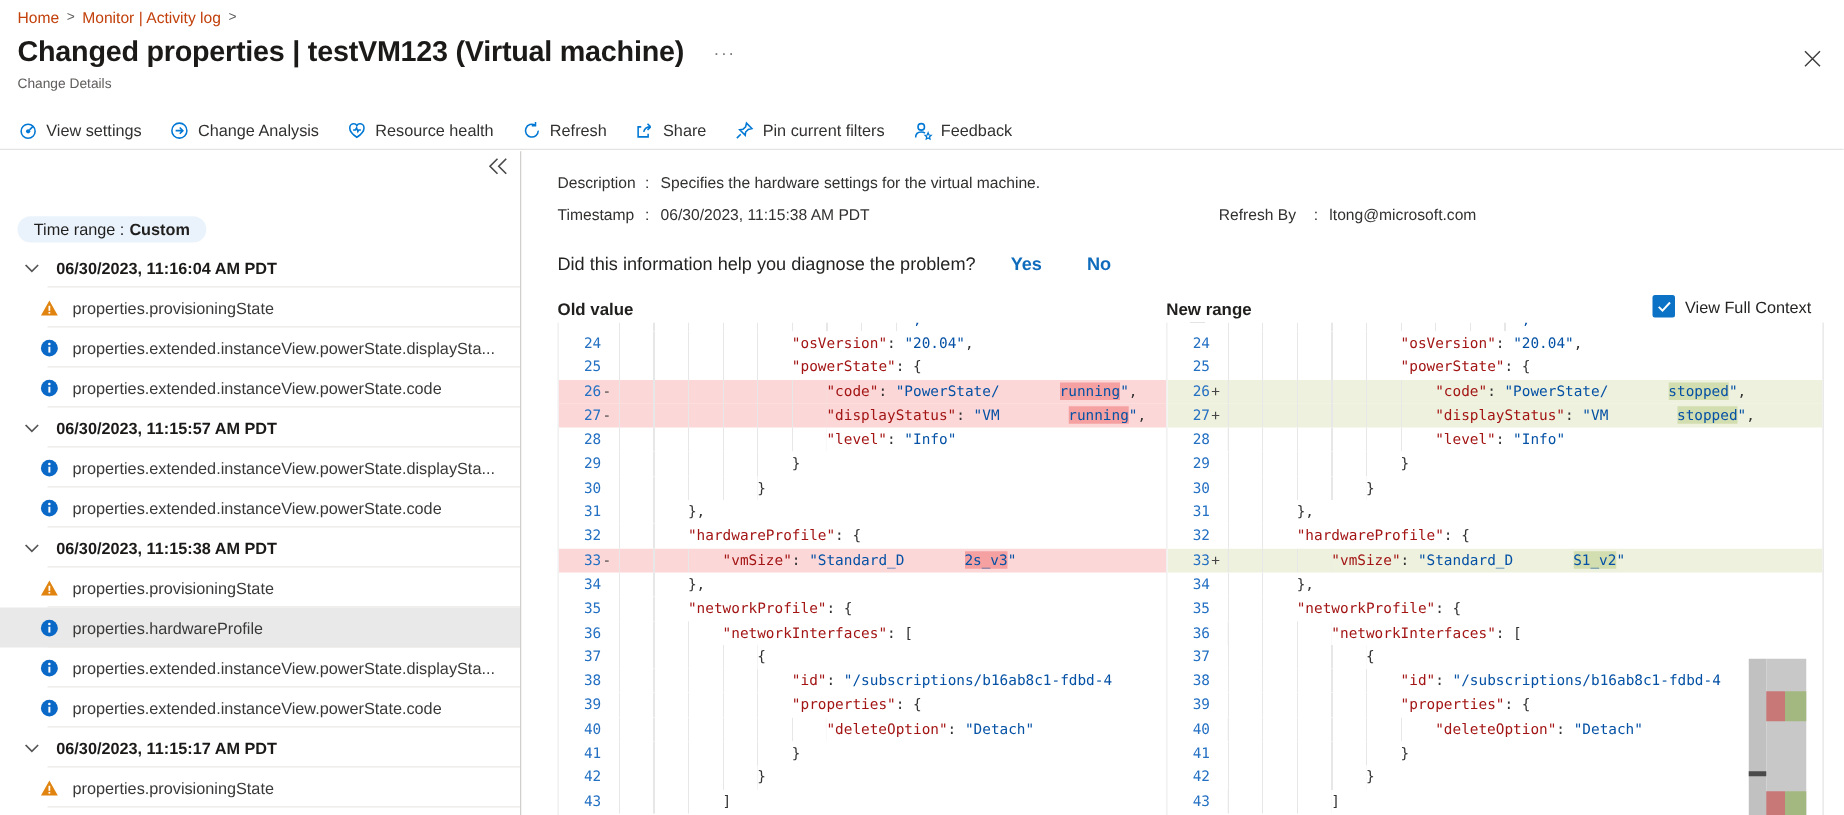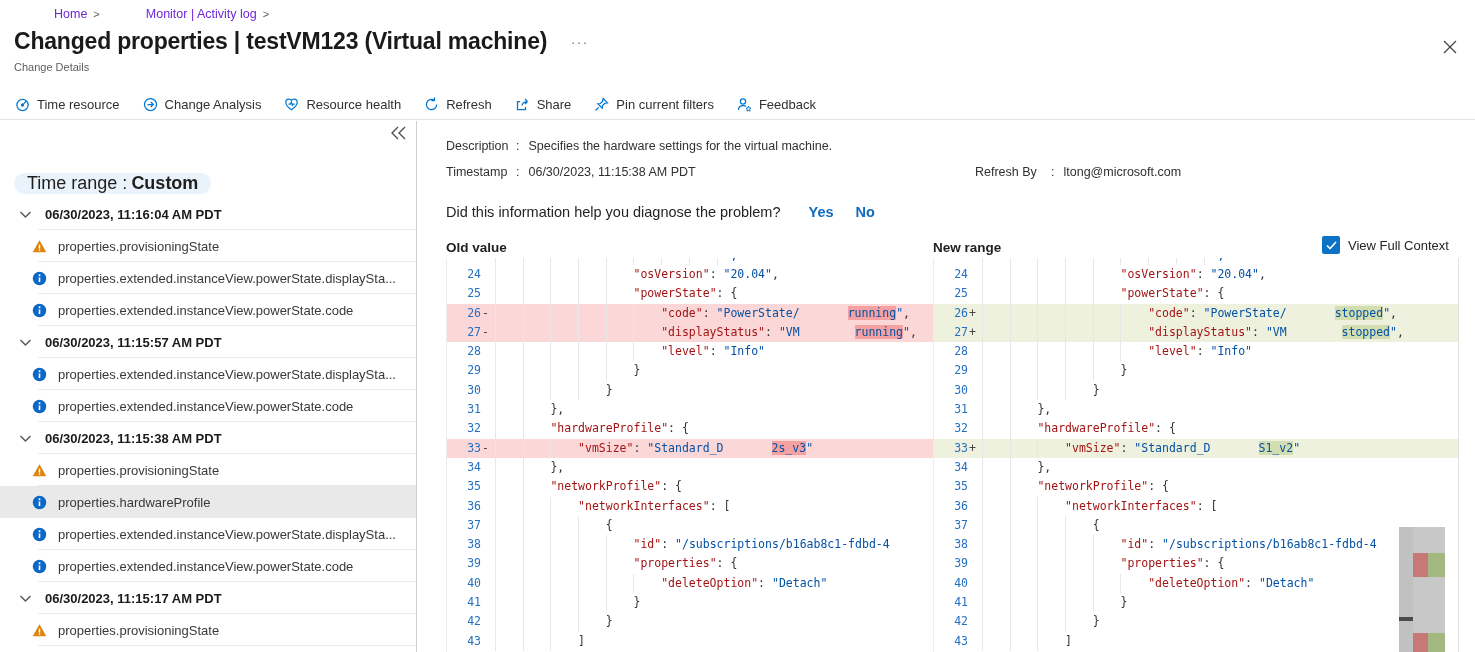--- a/index.html
+++ b/index.html
@@ -3,41 +3,41 @@
 <meta charset="utf-8">
 <style>
   html,body{margin:0;padding:0;}
   body{
     width:1475px;height:652px;position:relative;overflow:hidden;background:#fff;
     font-family:"Liberation Sans",sans-serif;color:#323130;
     -webkit-font-smoothing:antialiased;
   }
   
   .breadcrumb{position:absolute;top:7px;left:14px;font-size:12.5px;display:flex;align-items:center;gap:6px;}
-  .breadcrumb a{color:#6d28d9;text-decoration:none;cursor:pointer;margin-left:40px;}
+  .breadcrumb a{color:#c2410c;text-decoration:none;cursor:pointer;}
   .breadcrumb .sep{color:#605e5c;font-size:11px;}
   .page-title-row{position:absolute;top:28px;left:14px;display:flex;align-items:center;}
   .page-title{font-size:23px;font-weight:700;color:#1b1a19;letter-spacing:-0.2px;}
   .title-more{margin-left:24px;color:#7a7a7a;font-size:14px;letter-spacing:2px;margin-top:-6px;cursor:pointer;}
   .subtitle{position:absolute;top:61px;left:14px;font-size:11px;color:#605e5c;}
   .close-btn{position:absolute;top:38px;right:16px;width:18px;height:18px;cursor:pointer;}
   
   .toolbar{position:absolute;top:90px;left:0;right:0;height:30px;display:flex;align-items:center;
     padding-left:14px;gap:22px;border-bottom:1px solid #e5e3e1;box-sizing:border-box;}
   .tb-item{display:flex;align-items:center;gap:6px;font-size:13px;color:#323130;cursor:pointer;white-space:nowrap;}
   .tb-ic{width:17px;height:17px;display:inline-flex;}
   
   .sidebar{position:absolute;top:121px;left:0;width:417px;bottom:0;border-right:1px solid #d1cfcd;box-sizing:border-box;background:#fff;}
   .collapse-btn{position:absolute;top:3px;right:8px;width:20px;height:18px;cursor:pointer;}
   .filter-box{position:absolute;top:20px;left:14px;width:260px;height:24px;border:1px solid #757371;border-radius:2px;
     display:flex;align-items:center;padding:0 6px;gap:6px;box-sizing:border-box;background:#fff;}
   .filter-box input{border:none;outline:none;font-size:12.5px;font-family:"Liberation Sans",sans-serif;width:100%;color:#323130;background:transparent;}
   .filter-box input::placeholder{color:#605e5c;}
   .time-pill{position:absolute;top:52px;left:14px;height:21px;background:#eaf3fb;border-radius:11px;
-    display:inline-flex;align-items:center;padding:0 13px;font-size:18px;color:#201f1e;cursor:pointer;white-space:nowrap;}
+    display:inline-flex;align-items:center;padding:0 13px;font-size:13px;color:#201f1e;cursor:pointer;white-space:nowrap;}
   .time-pill b{margin-left:4px;}
   .change-list{position:absolute;top:77px;left:0;right:0;}
   .lrow{height:32px;display:flex;align-items:center;position:relative;cursor:pointer;}
   .lrow::after{content:"";position:absolute;left:38px;right:0;bottom:0;border-bottom:1px solid #ebe9e7;}
   .lrow.group{padding-left:19px;gap:13px;}
   .lrow.group .glabel{font-weight:700;font-size:13px;color:#1b1a19;}
   .lrow.item{padding-left:32px;gap:11px;}
   .lrow.item .ilabel{font-size:13px;color:#3a3938;white-space:nowrap;overflow:hidden;}
   .lrow.item.selected{background:#e9e9e9;}
   .li-ic{width:15px;height:15px;flex:none;display:inline-flex;}
@@ -104,21 +104,21 @@
 
 <div class="toolbar" id="toolbar">
     <div class="tb-item">
       <span class="tb-ic">
         <svg width="17" height="17" viewBox="0 0 17 17" fill="none" stroke="#0078d4" stroke-width="1.25">
           <circle cx="8.5" cy="9" r="5.6"></circle>
           <circle cx="8.5" cy="9" r="1.7" fill="#0078d4" stroke="none"></circle>
           <path d="M9.6 7.9 L12.6 4.9"></path>
         </svg>
       </span>
-      <span>Time resource</span>
+      <span>View settings</span>
     </div>
     <div class="tb-item">
       <span class="tb-ic">
         <svg width="17" height="17" viewBox="0 0 17 17" fill="none" stroke="#0078d4" stroke-width="1.25">
           <circle cx="8.5" cy="8.5" r="6"></circle>
           <path d="M5.5 8.5 H11 M8.8 6 L11.3 8.5 L8.8 11"></path>
         </svg>
       </span>
       <span>Change Analysis</span>
     </div>
@@ -322,21 +322,21 @@
   </div>
   <div class="meta" style="left:28px;top:44px;">
     <span class="lbl">Timestamp</span><span class="colon">:</span><span>06/30/2023, 11:15:38 AM PDT</span>
   </div>
   <div class="meta" style="left:557px;top:44px;">
     <span class="lbl2">Refresh By</span><span class="colon">:</span><span>ltong@microsoft.com</span>
   </div>
   <div class="question">
     <span>Did this information help you diagnose the problem?</span>
     <span class="qlink" style="margin-left:24px;">Yes</span>
-    <span class="qlink" style="margin-left:18px;text-align:center;">No</span>
+    <span class="qlink" style="margin-left:32px;text-align:center;">No</span>
   </div>
 
   <div class="diff-head" style="left:28px;top:119px;">Old value</div>
   <div class="diff-head" style="left:515px;top:119px;">New range</div>
   <div class="ctx">
     <div class="checkbox">
       <svg width="11" height="9" viewBox="0 0 11 9">
           <path d="M1 4.5 L4 7.5 L10 1" stroke="#fff" stroke-width="1.6" fill="none"></path>
         </svg>
     </div>

